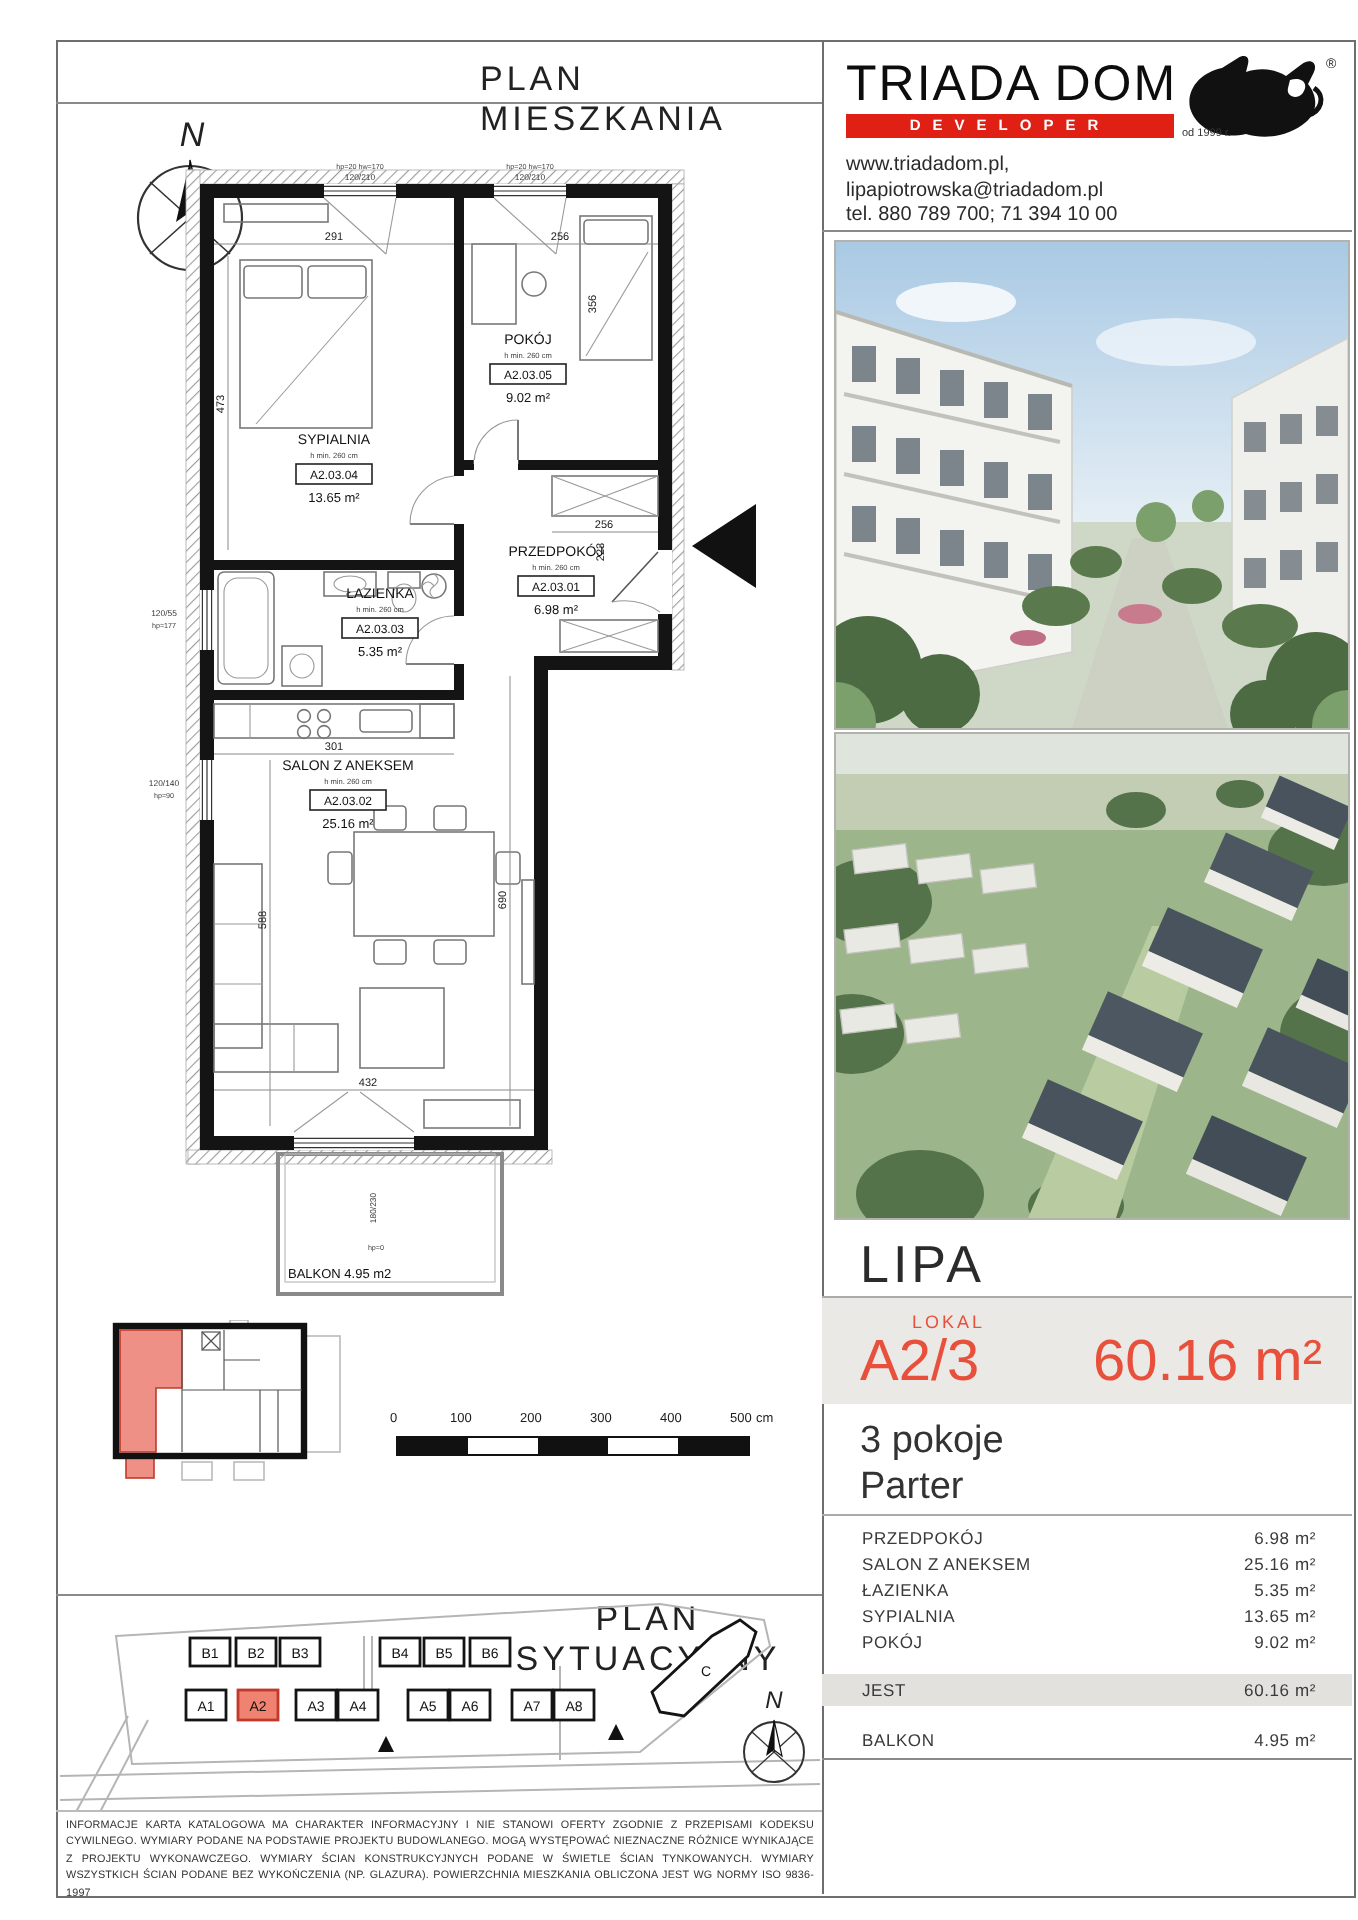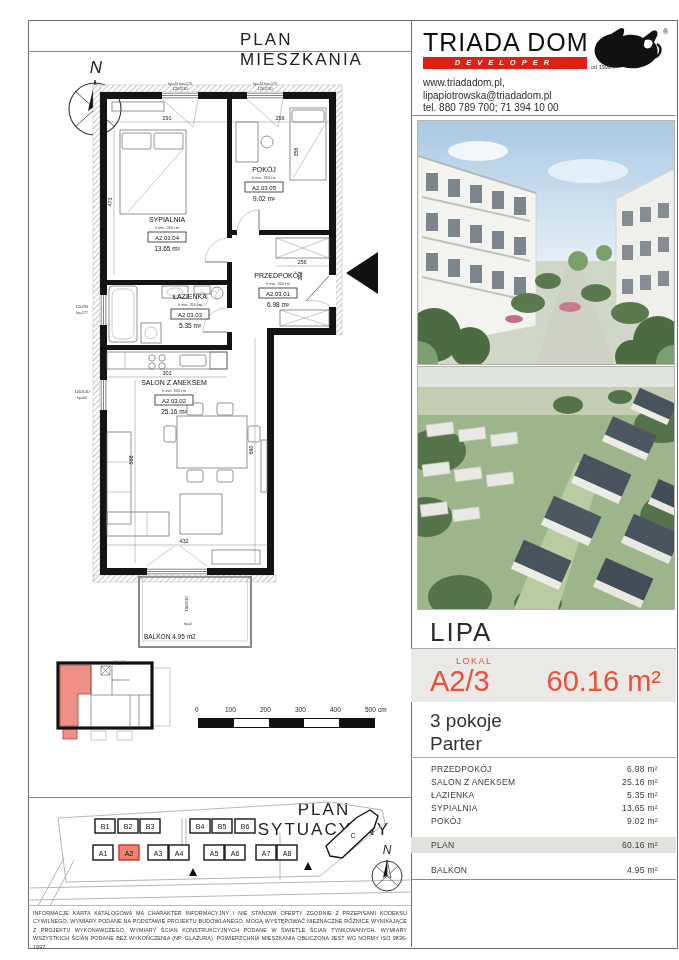--- a/index.html
+++ b/index.html
@@ -361,21 +361,21 @@
       <polygon points="357,72 353,90 357,87" fill="#111"></polygon>
       <polygon points="357,72 361,90 357,87" fill="#fff" stroke="#111" stroke-width="0.6"></polygon>
     </g>
   </svg>
 
   <div class="hline" style="left:28px;top:905px;width:383px;border-color:#bbb;"></div>
   <div class="abs disclaimer" style="left:33px;top:909px;width:374px;">INFORMACJE KARTA KATALOGOWA MA CHARAKTER INFORMACYJNY I NIE STANOWI OFERTY ZGODNIE Z PRZEPISAMI KODEKSU CYWILNEGO. WYMIARY PODANE NA PODSTAWIE PROJEKTU BUDOWLANEGO. MOGĄ WYSTĘPOWAĆ NIEZNACZNE RÓŻNICE WYNIKAJĄCE Z PROJEKTU WYKONAWCZEGO. WYMIARY ŚCIAN KONSTRUKCYJNYCH PODANE W ŚWIETLE ŚCIAN TYNKOWANYCH. WYMIARY WSZYSTKICH ŚCIAN PODANE BEZ WYKOŃCZENIA (NP. GLAZURA). POWIERZCHNIA MIESZKANIA OBLICZONA JEST WG NORMY ISO 9836-1997</div>
 
   <div class="abs" style="left:411px;top:20px;width:265px;height:95px;">
     <div class="abs triada" style="left:12px;top:8px;">TRIADA DOM</div>
-    <div class="abs devbar" style="left:12px;top:37px;width:164px;height:12px;font-style:italic;">DEVELOPER</div>
+    <div class="abs devbar" style="left:12px;top:37px;width:164px;height:12px;">DEVELOPER</div>
     <svg class="abs" style="left:178px;top:6px;" width="80" height="46" viewBox="0 0 80 46">
       <path d="M6,28 C4,18 12,10 22,8 L30,3 C33,1 36,2 35,6 L34,10 C40,8 48,8 54,12 L62,6 C66,3 70,5 68,10 L65,16 C70,22 70,30 64,35 C56,42 44,44 34,41 C20,44 9,38 6,28 Z" fill="#111"></path>
       <path d="M56,14 C62,12 66,16 62,21 C59,24 54,22 55,18 Z" fill="#fff"></path>
       <path d="M64,32 C72,30 74,22 68,18" stroke="#111" fill="none" stroke-width="2.5"></path>
       <text x="74" y="8" font-size="7" fill="#222">®</text>
     </svg>
     <div class="abs" style="left:180px;top:44px;font-size:5.5px;color:#333;">od 1999 r.</div>
     <div class="abs contact" style="left:12px;top:57px;">
       <div>www.triadadom.pl,</div>
       <div>lipapiotrowska@triadadom.pl</div>
@@ -547,21 +547,21 @@
       </div>
     <div class="tbl-row">
         <span>SYPIALNIA</span>
         <span>13.65 m²</span>
       </div>
     <div class="tbl-row">
         <span>POKÓJ</span>
         <span>9.02 m²</span>
       </div>
     <div class="tbl-row razem" style="margin-top:9px;">
-        <span>PLAN</span>
+        <span>JEST</span>
         <span>60.16 m²</span>
       </div>
     <div class="tbl-row" style="margin-top:11px;">
         <span>BALKON</span>
         <span>4.95 m²</span>
       </div>
   </div>
 
   <div class="hline" style="left:411px;top:879px;width:265px;"></div>
 

